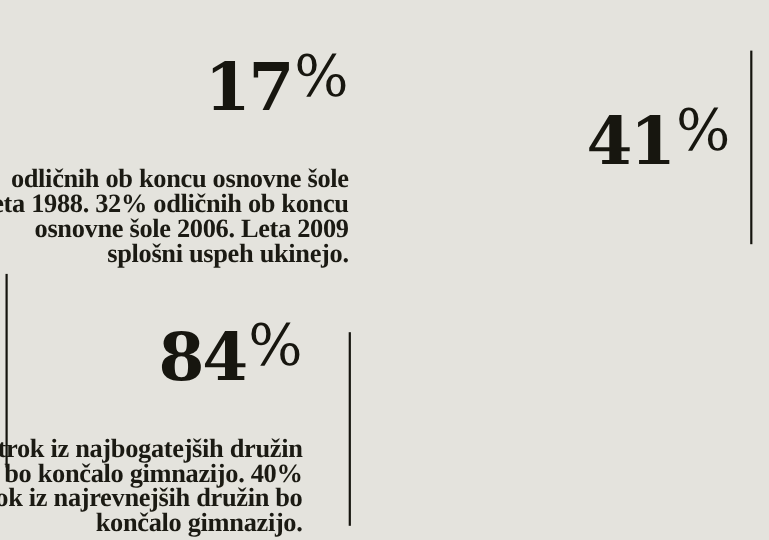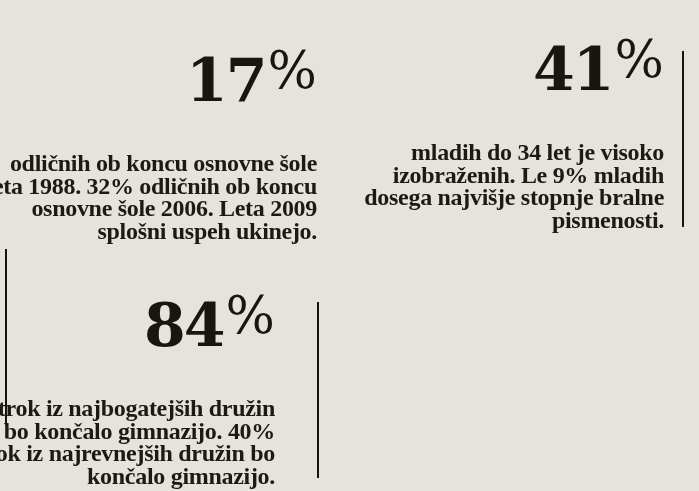--- a/index.html
+++ b/index.html
@@ -71,24 +71,20 @@
 leta 1988. 32% odličnih ob koncu
 osnovne šole 2006. Leta 2009
 splošni uspeh ukinejo.</div>
   </div>
   <div class="stat-divider"></div>
 </div>
 
 <div class="stat" style="top:39px; right:15px;align-items:center;">
   <div class="stat-text">
     <div class="stat-number"><span>41</span><span class="stat-pct">%</span></div>
-    <div class="stat-desc">mladih do 34 let je visoko
-izobraženih. Le 9% mladih
-dosega najvišje stopnje bralne
-pismenosti.</div>
   </div>
   <div class="stat-divider"></div>
 </div>
 
 <div class="stat" style="top:295px; right:380px;gap:24px;">
   <div class="stat-text">
     <div class="stat-number"><span>84</span><span class="stat-pct">%</span></div>
     <div class="stat-desc">otrok iz najbogatejših družin
 bo končalo gimnazijo. 40%
 otrok iz najrevnejših družin bo

